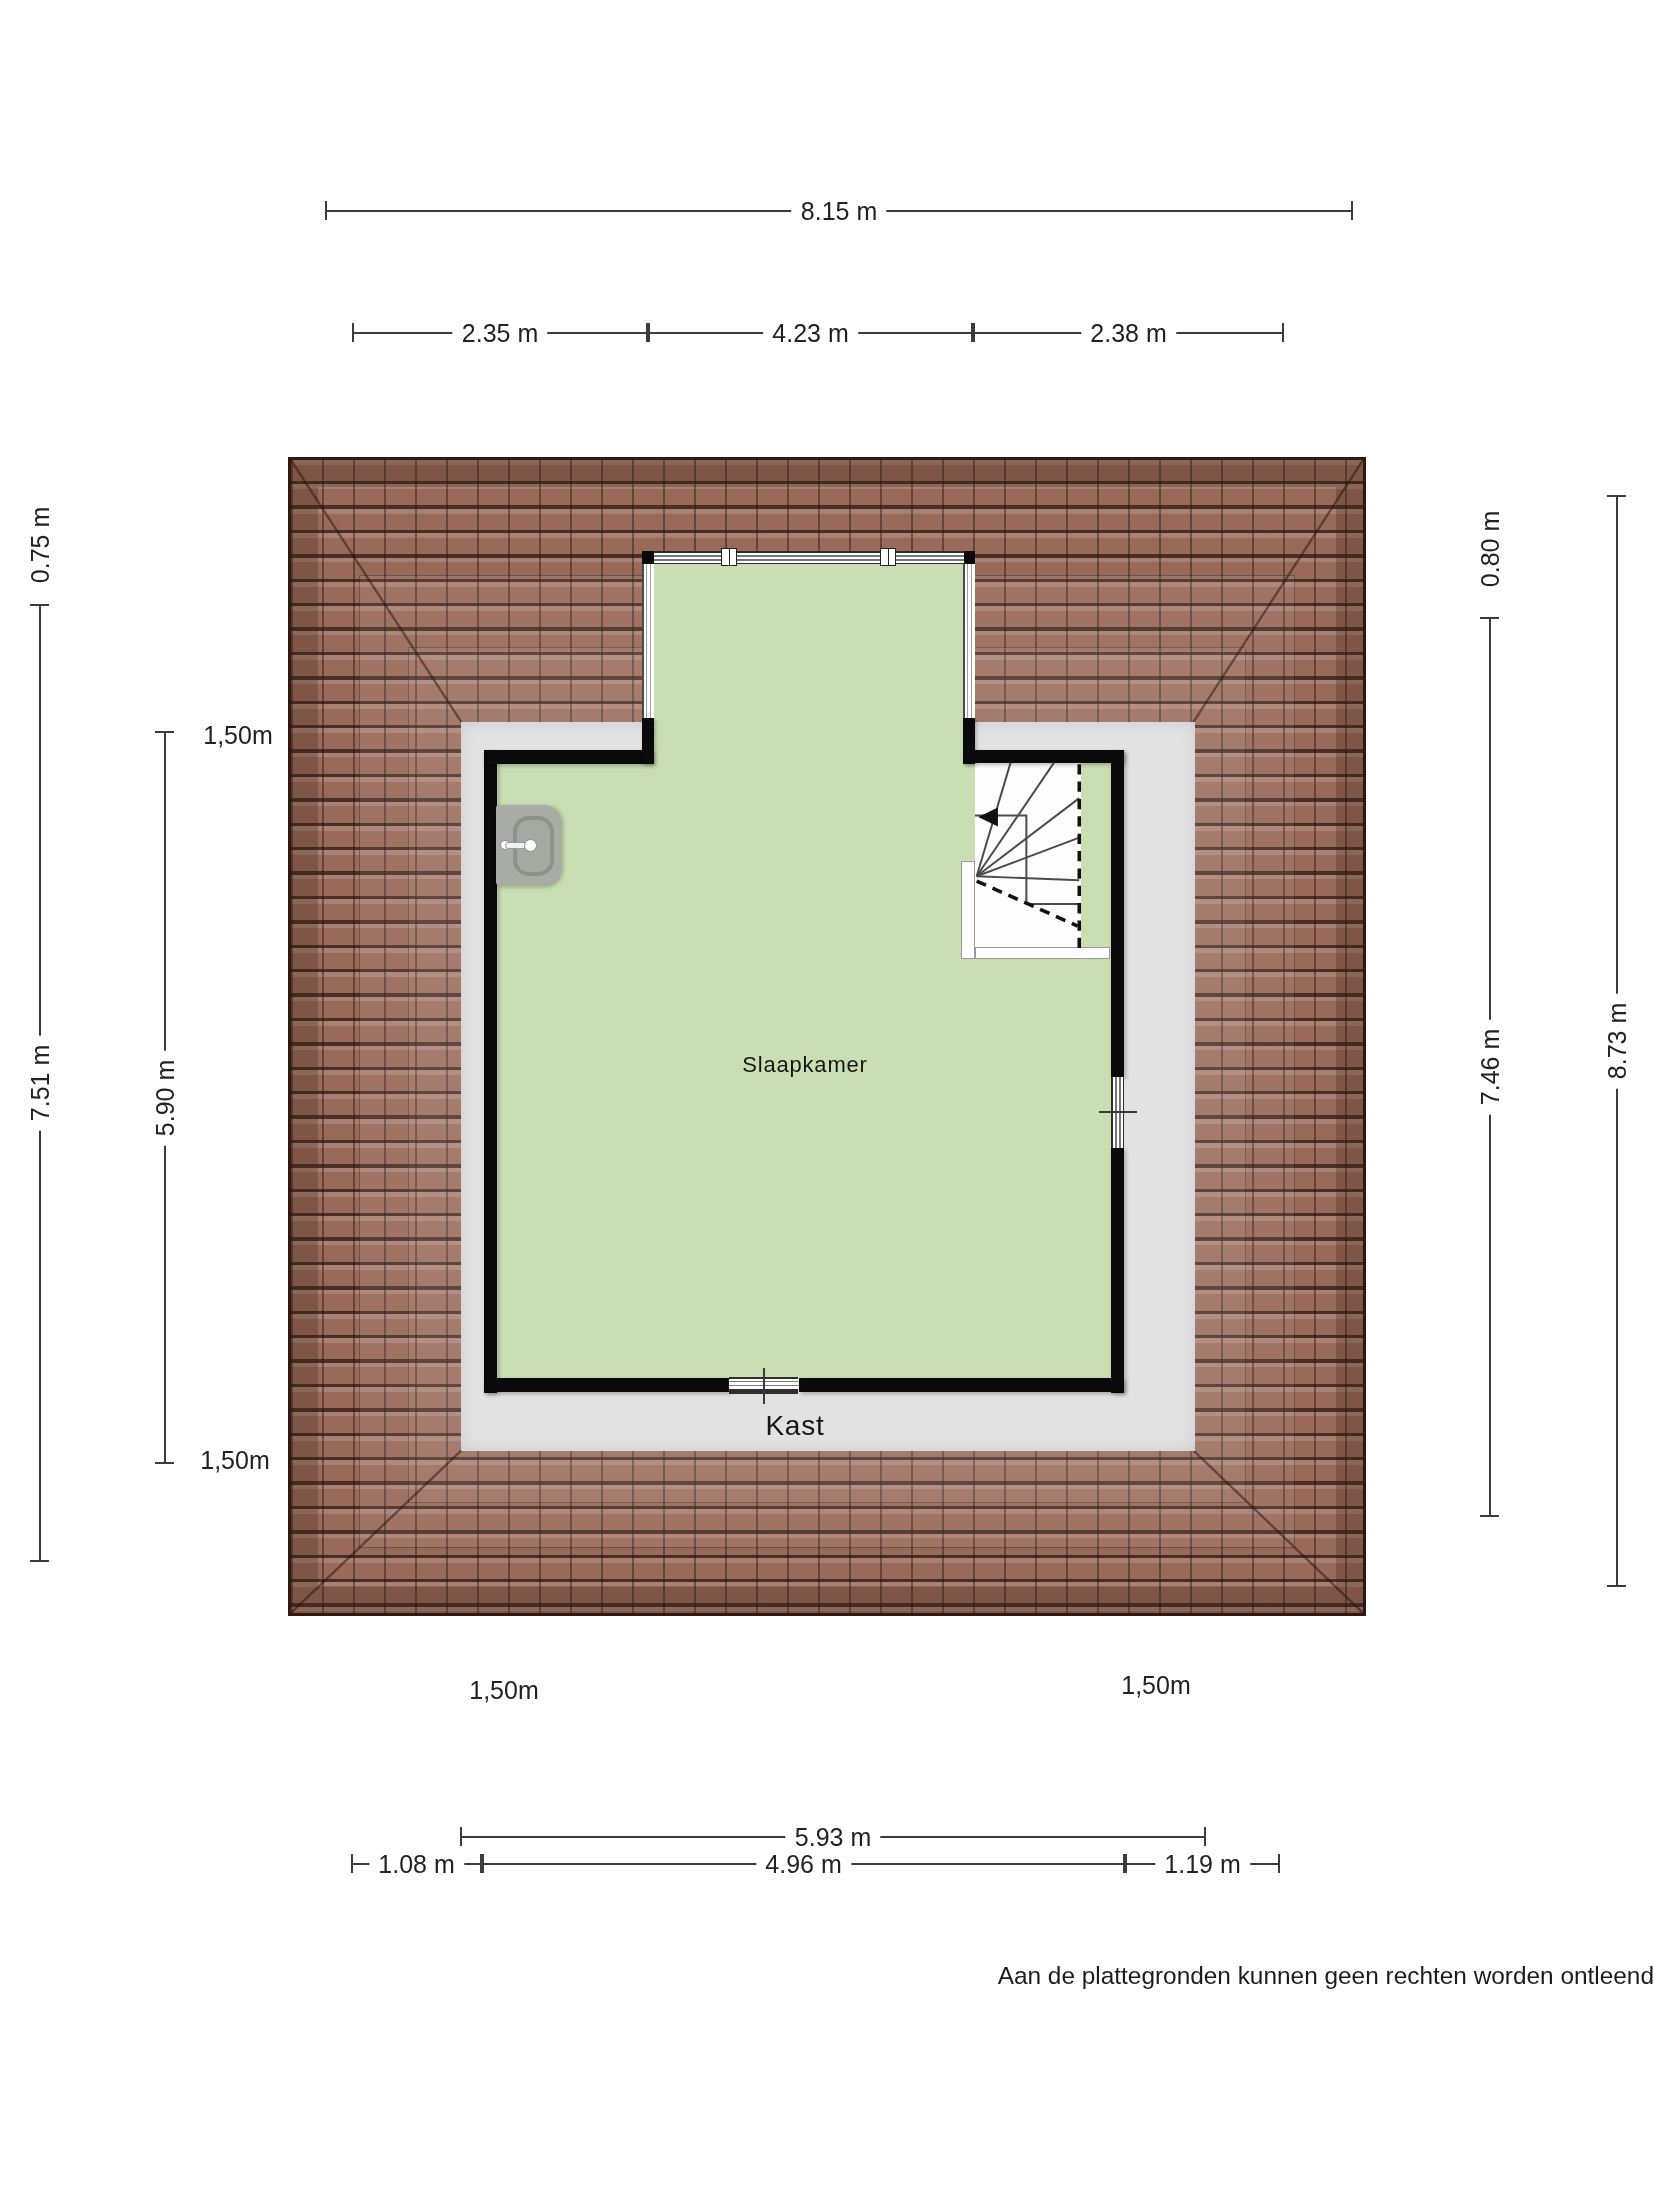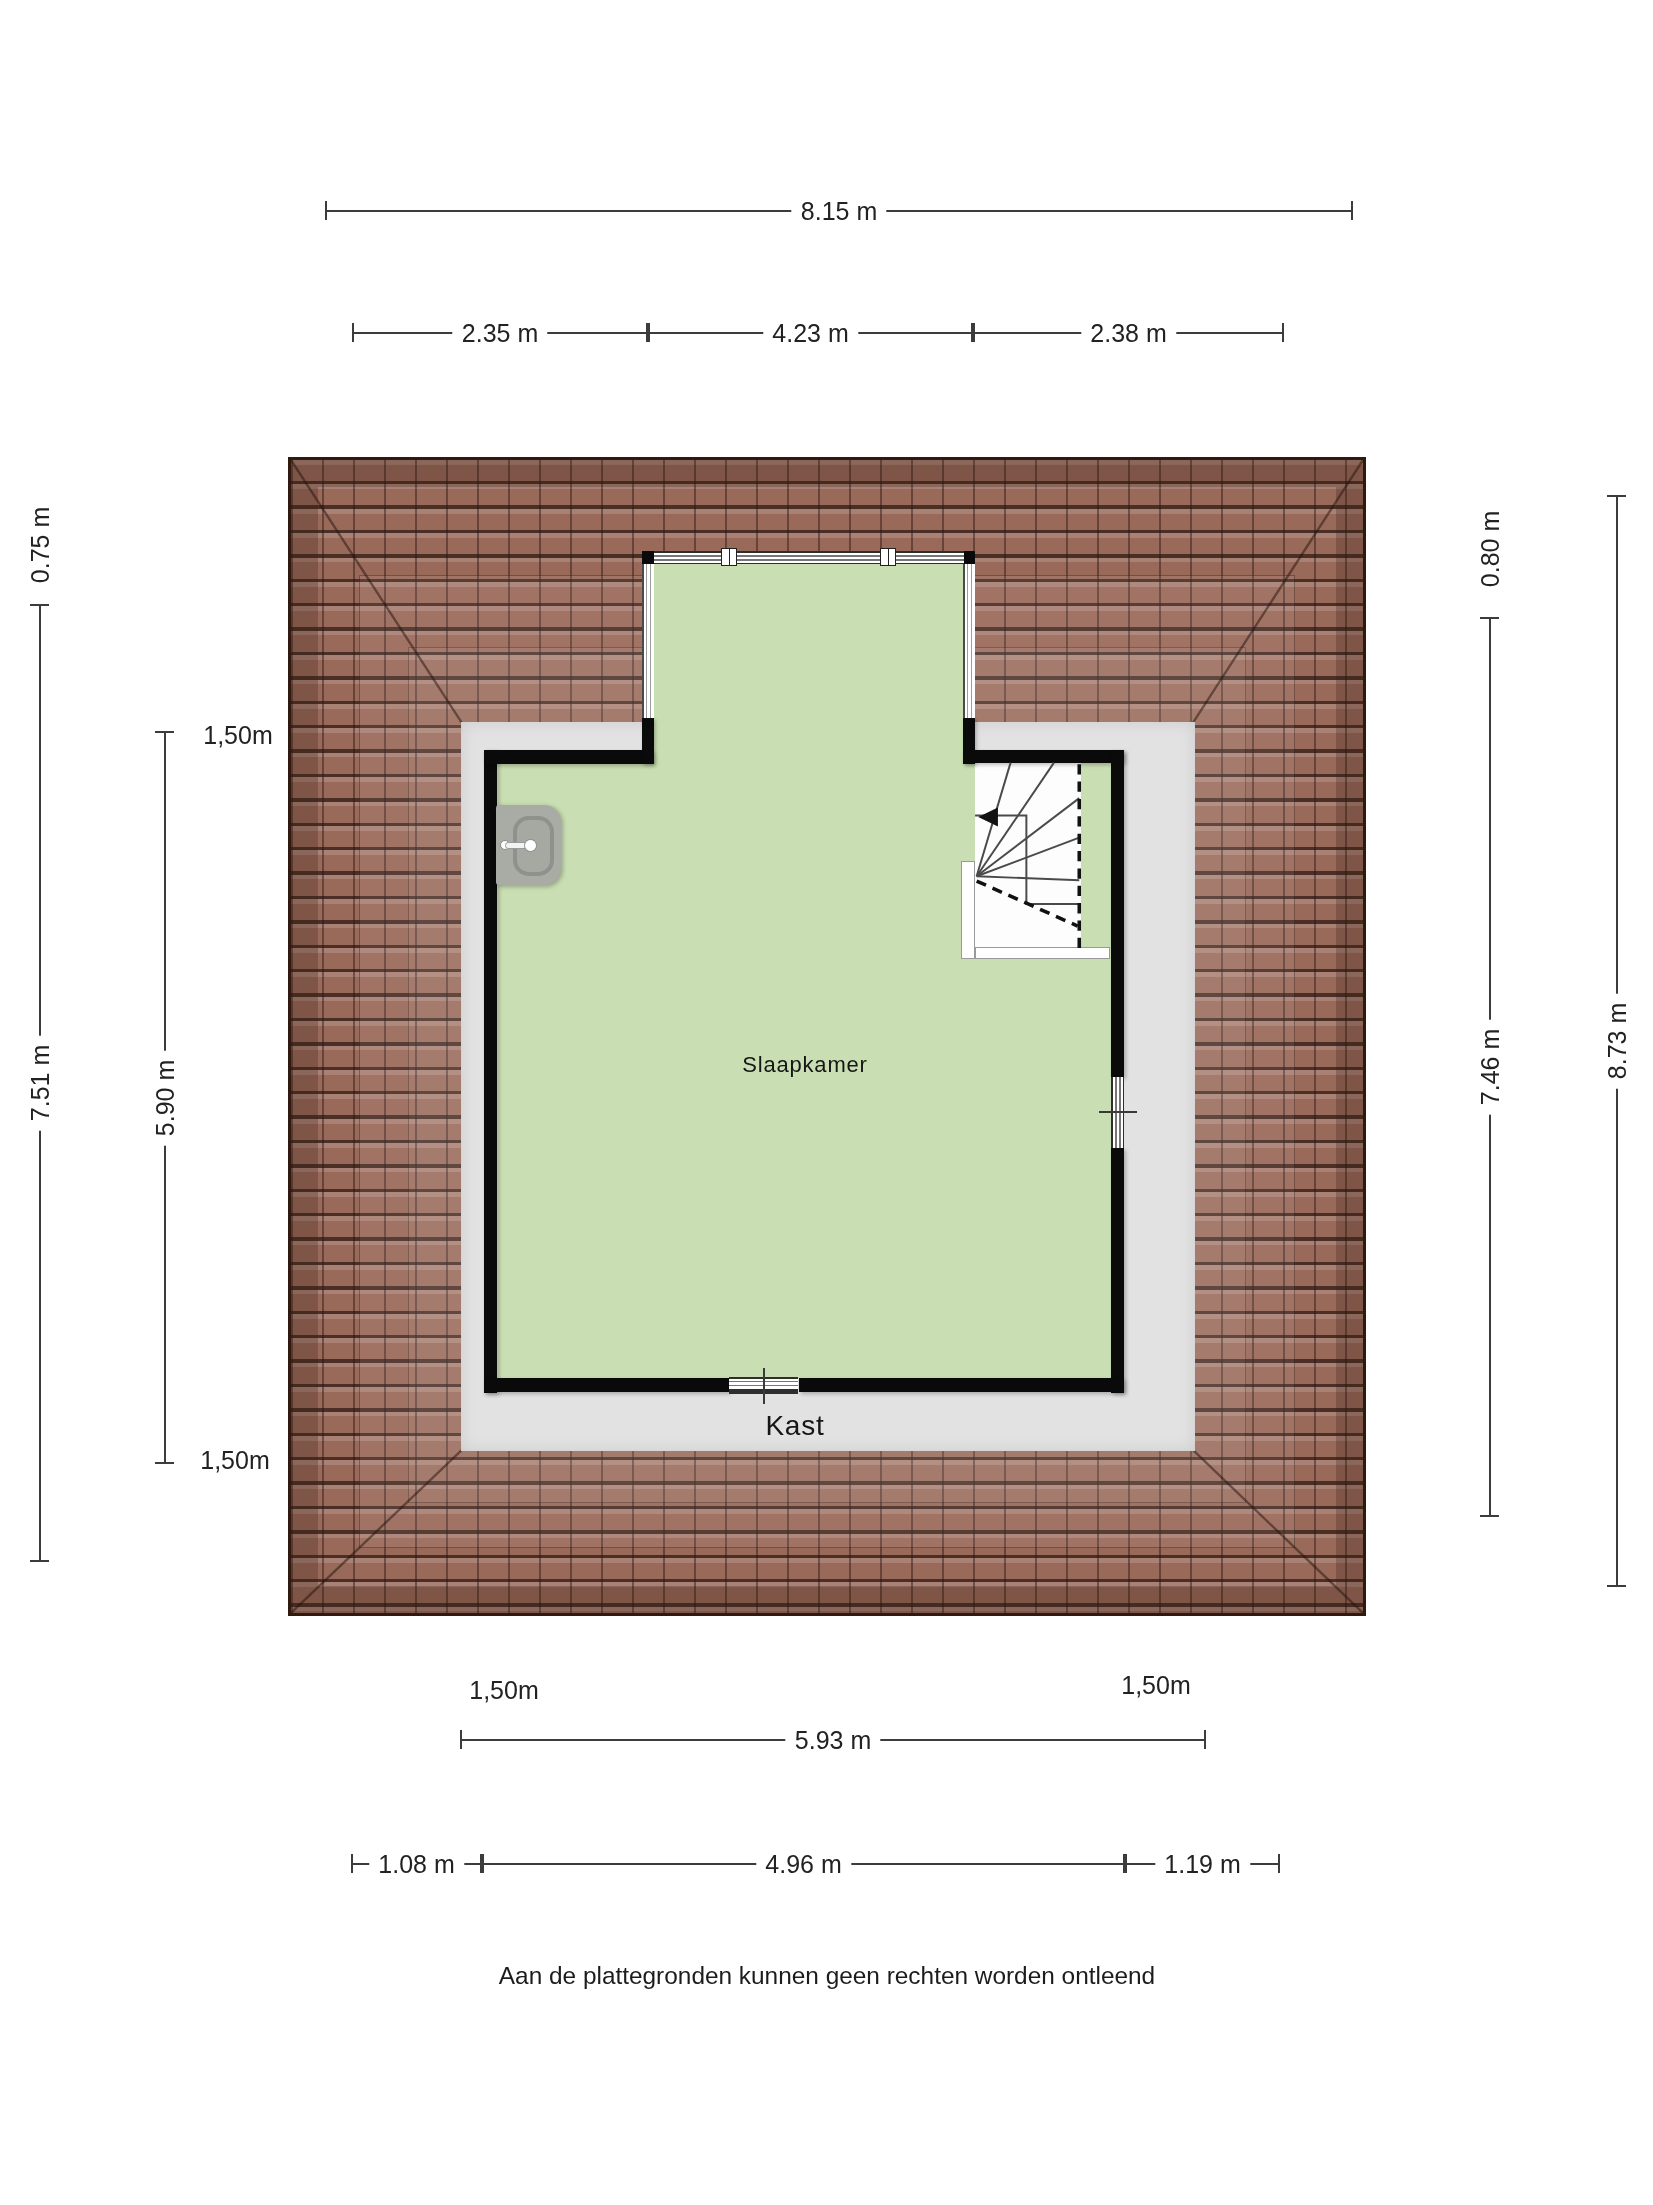--- a/index.html
+++ b/index.html
@@ -199,37 +199,37 @@
     <span class="dim-label">7.46 m</span>
   </div>
   <div class="abs dim dim-v" style="left:1616px;top:495px;height:1092px;">
     <i class="tick a"></i>
       <i class="tick b"></i>
     <span class="dim-label">8.73 m</span>
   </div>
 
   <div class="abs float-label" style="left:504px;top:1690px;">1,50m</div>
   <div class="abs float-label" style="left:1156px;top:1685px;">1,50m</div>
-  <div class="abs dim dim-h" style="left:460px;top:1739px;width:746px;text-align:center;">
+  <div class="abs dim dim-h" style="left:460px;top:1836px;width:746px;text-align:center;">
     <i class="tick a"></i>
       <i class="tick b"></i>
     <span class="dim-label">5.93 m</span>
   </div>
   <div class="abs dim dim-h" style="left:351px;top:1863px;width:131px;">
     <i class="tick a"></i>
       <i class="tick b"></i>
     <span class="dim-label">1.08 m</span>
   </div>
   <div class="abs dim dim-h" style="left:482px;top:1863px;width:643px;">
     <i class="tick a"></i>
       <i class="tick b"></i>
     <span class="dim-label">4.96 m</span>
   </div>
   <div class="abs dim dim-h" style="left:1125px;top:1863px;width:155px;">
     <i class="tick a"></i>
       <i class="tick b"></i>
     <span class="dim-label">1.19 m</span>
   </div>
 
-  <div class="abs footer-line" style="top:1962px;">Aan de plattegronden kunnen geen rechten worden ontleend</div>
+  <div class="abs footer-line" style="top:1962px;text-align:right;">Aan de plattegronden kunnen geen rechten worden ontleend</div>
 
 </div>
 
 
 </body></html>

